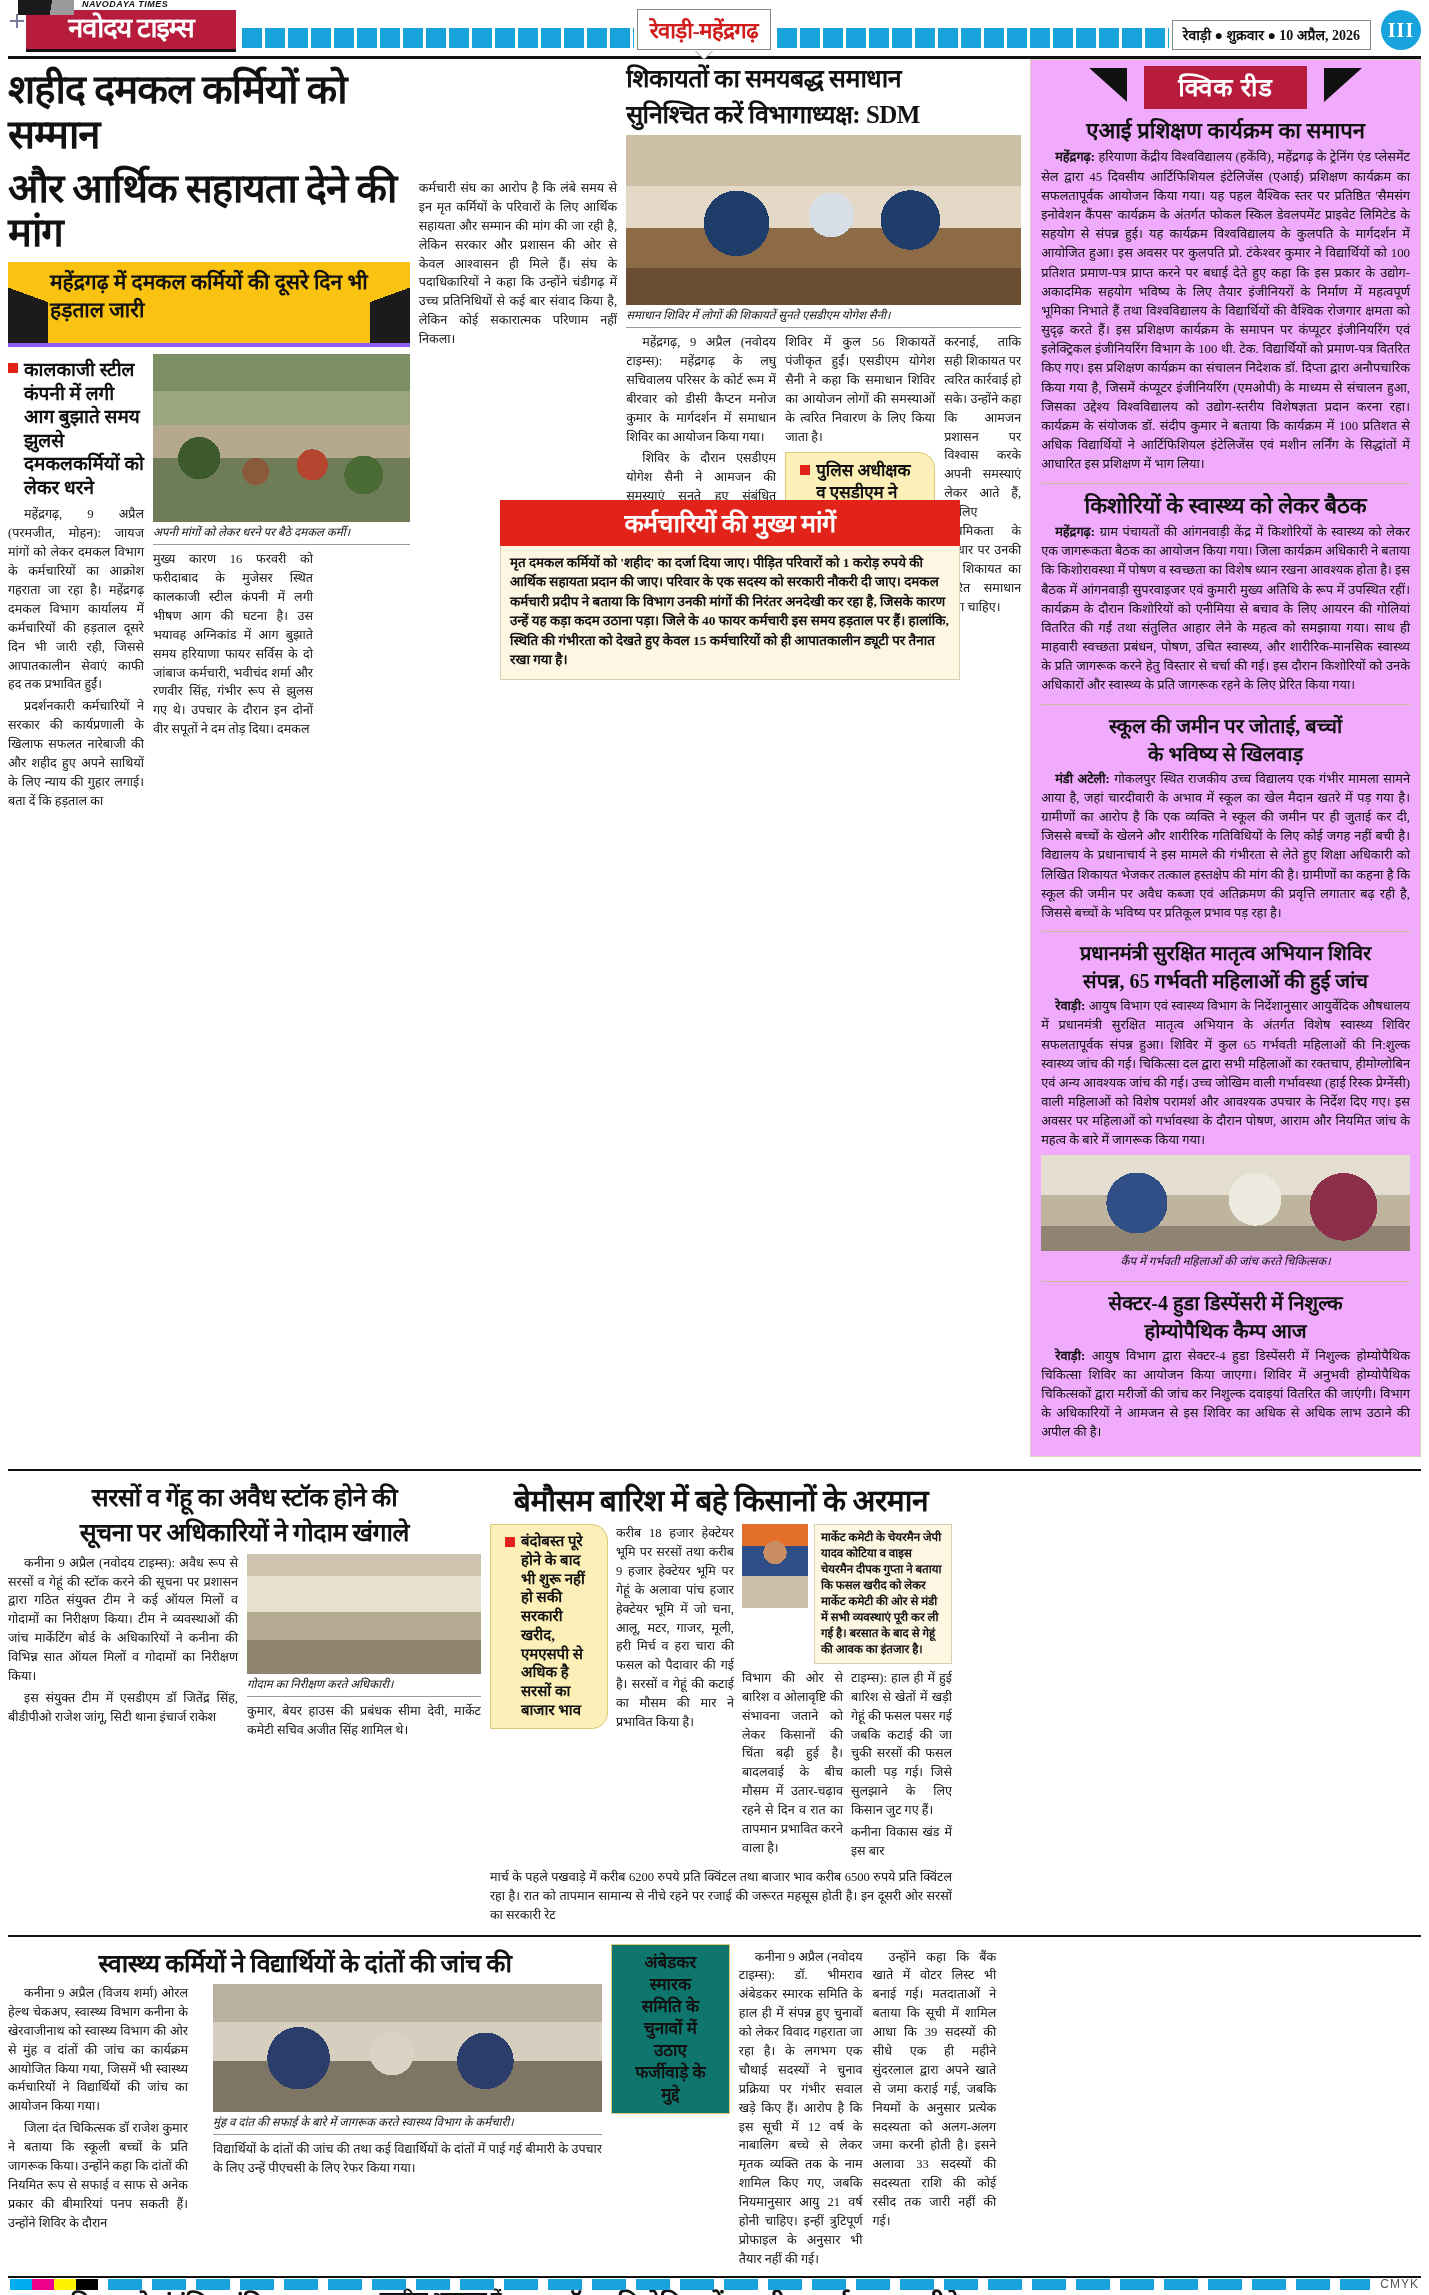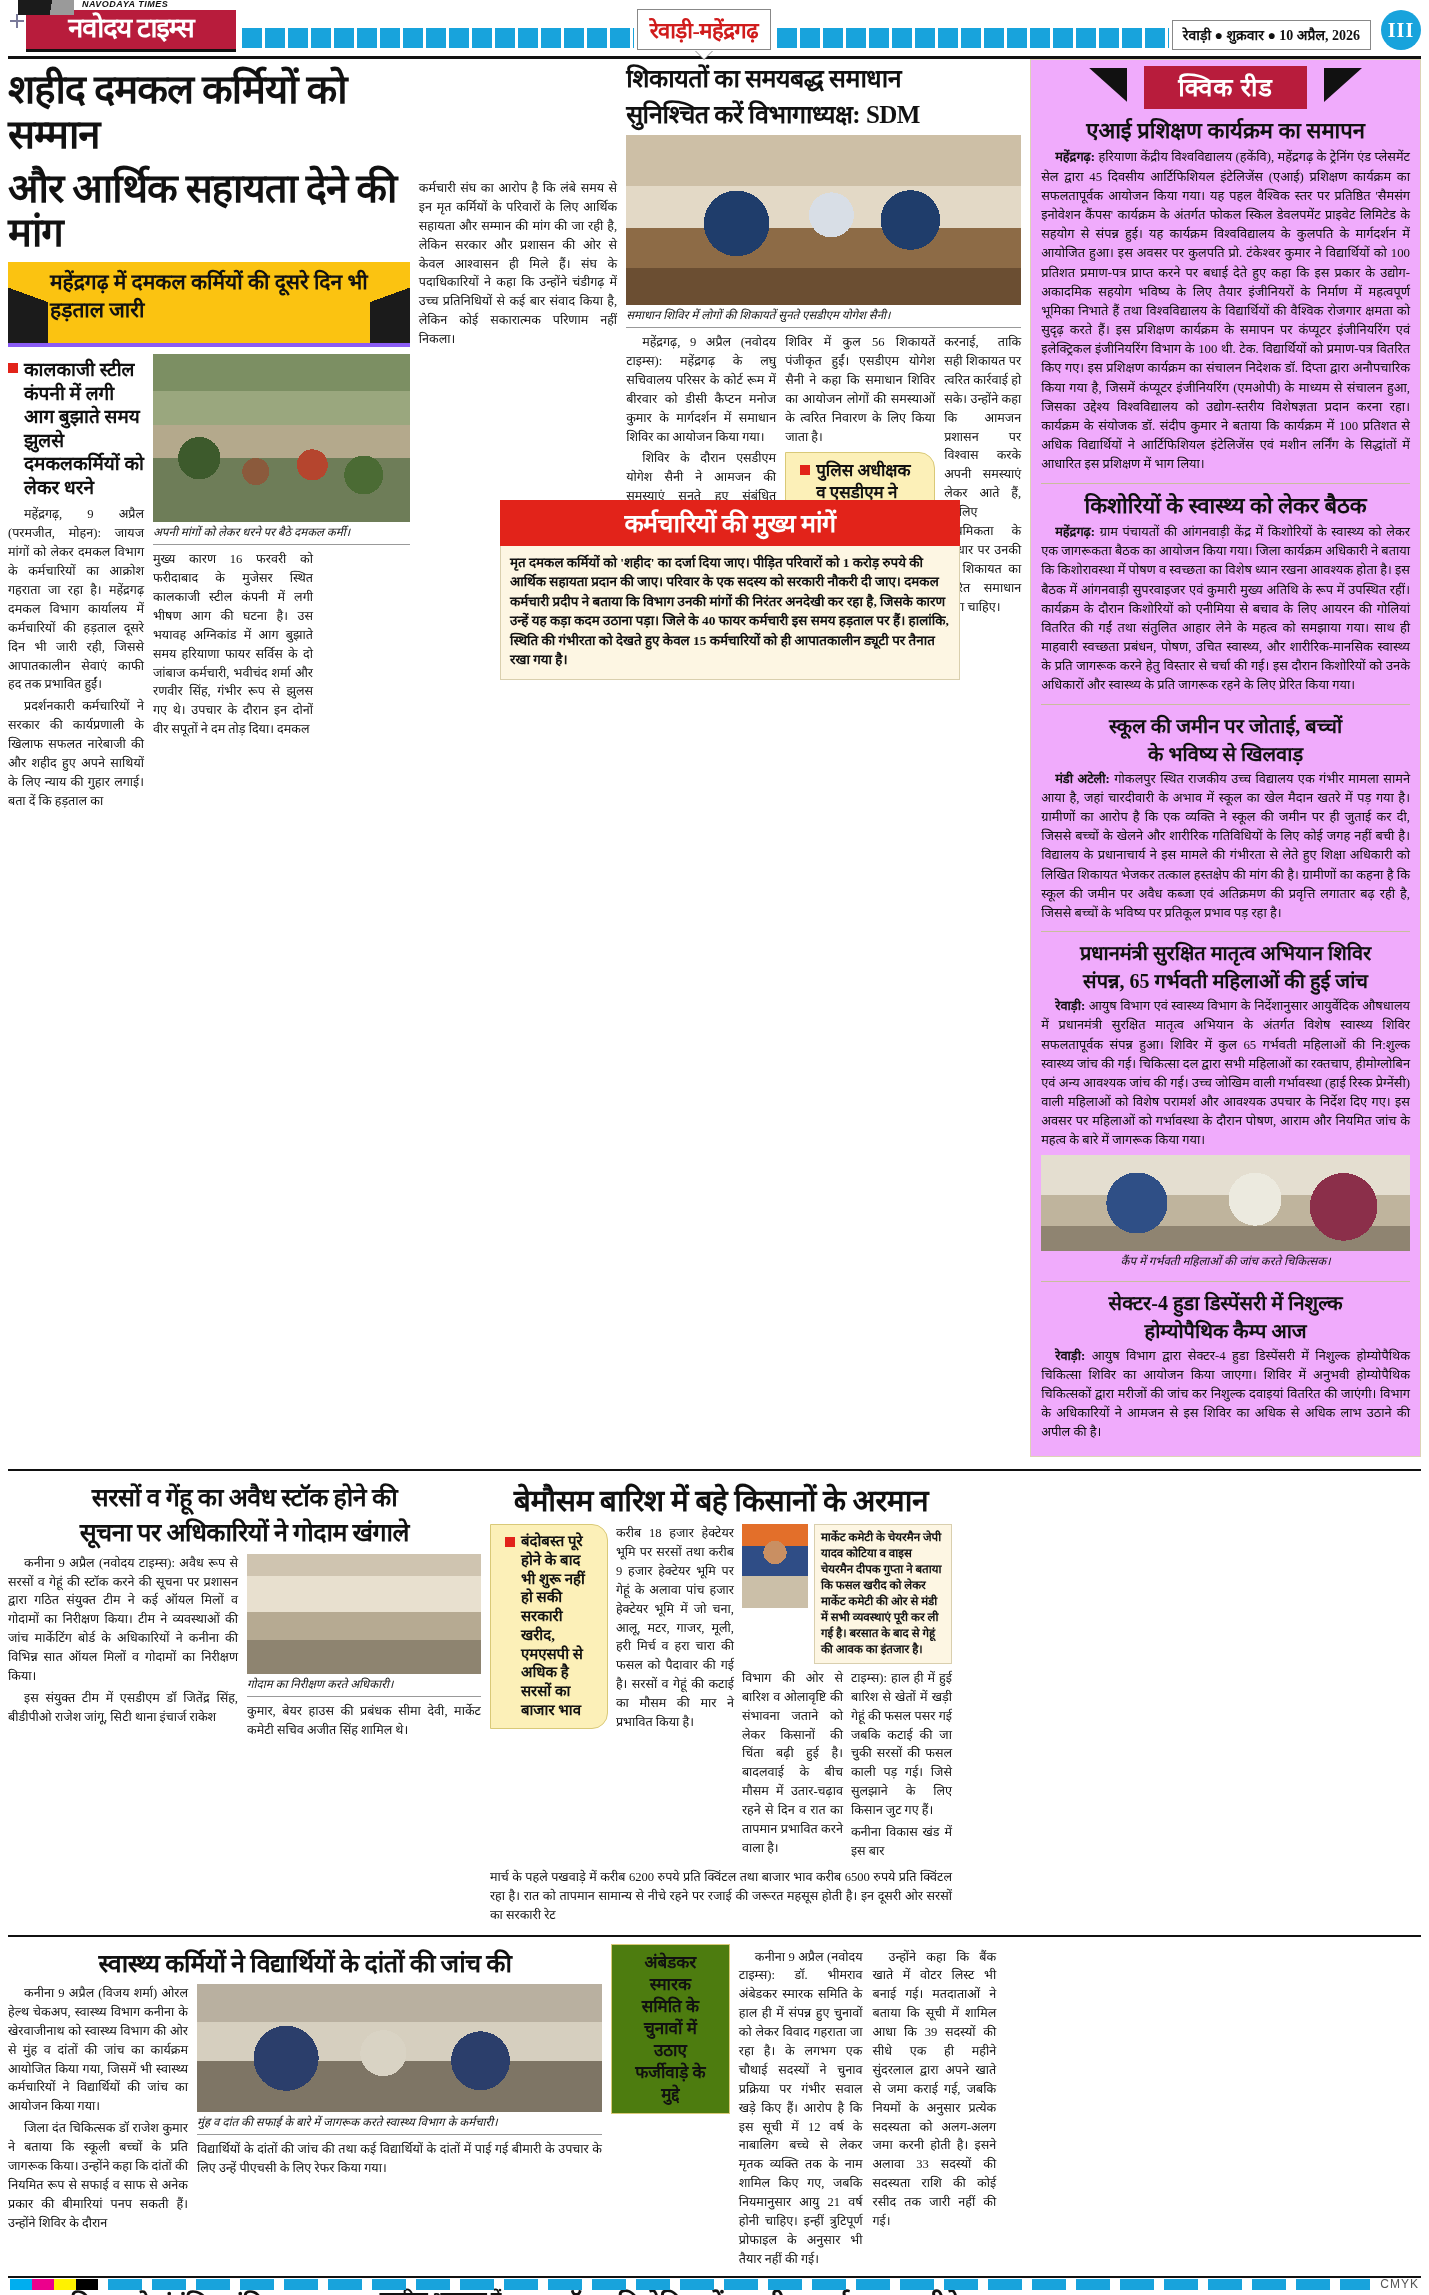--- a/index.html
+++ b/index.html
@@ -321,37 +321,37 @@
       </div>
     </div>
 
     <div class="col" style="width:465px;"></div>
   </div>
 
   <div class="thick-sep"></div>
   <div class="cols">
     <div class="col" style="width:600px;">
       <h2 class="big" style="text-align:center;">स्वास्थ्य कर्मियों ने विद्यार्थियों के दांतों की जांच की</h2>
-      <div style="display:flex;gap:9px;margin-top:5px;">
+      <div style="display:flex;gap:25px;margin-top:5px;">
         <div style="width:180px;" class="body">
           <p>कनीना 9 अप्रैल (विजय शर्मा) ओरल हेल्थ चेकअप, स्वास्थ्य विभाग कनीना के खेरवाजीनाथ को स्वास्थ्य विभाग की ओर से मुंह व दांतों की जांच का कार्यक्रम आयोजित किया गया, जिसमें भी स्वास्थ्य कर्मचारियों ने विद्यार्थियों की जांच का आयोजन किया गया।</p>
           <p>जिला दंत चिकित्सक डॉ राजेश कुमार ने बताया कि स्कूली बच्चों के प्रति जागरूक किया। उन्होंने कहा कि दांतों की नियमित रूप से सफाई व साफ से अनेक प्रकार की बीमारियां पनप सकती हैं। उन्होंने शिविर के दौरान</p>
         </div>
         <div style="flex:1;">
           <div class="photo ph-dental" style="height:128px;"></div>
           <div class="cap">मुंह व दांत की सफाई के बारे में जागरूक करते स्वास्थ्य विभाग के कर्मचारी।</div>
           <div class="body">
             <p class="noindent">विद्यार्थियों के दांतों की जांच की तथा कई विद्यार्थियों के दांतों में पाई गई बीमारी के उपचार के लिए उन्हें पीएचसी के लिए रेफर किया गया।</p>
           </div>
         </div>
       </div>
     </div>
 
     <div class="col" style="width:120px;">
-      <div style="background:#4d7c0f;border:1px solid #d9c978;padding:7px 22px;font-size:17px;font-weight:bold;line-height:1.3;text-align:center;">अंबेडकर स्मारक समिति के चुनावों में उठाए फर्जीवाड़े के मुद्दे</div>
+      <div style="background:#0f766e;border:1px solid #d9c978;padding:7px 22px;font-size:17px;font-weight:bold;line-height:1.3;text-align:center;">अंबेडकर स्मारक समिति के चुनावों में उठाए फर्जीवाड़े के मुद्दे</div>
     </div>
 
     <div class="col" style="width:260px;" class2="">
       <div class="body two" style="margin-top:4px;">
         <p>कनीना 9 अप्रैल (नवोदय टाइम्स): डॉ. भीमराव अंबेडकर स्मारक समिति के हाल ही में संपन्न हुए चुनावों को लेकर विवाद गहराता जा रहा है। के लगभग एक चौथाई सदस्यों ने चुनाव प्रक्रिया पर गंभीर सवाल खड़े किए हैं। आरोप है कि इस सूची में 12 वर्ष के नाबालिग बच्चे से लेकर मृतक व्यक्ति तक के नाम शामिल किए गए, जबकि नियमानुसार आयु 21 वर्ष होनी चाहिए। इन्हीं त्रुटिपूर्ण प्रोफाइल के अनुसार भी तैयार नहीं की गई।</p>
         <p>उन्होंने कहा कि बैंक खाते में वोटर लिस्ट भी बनाई गई। मतदाताओं ने बताया कि सूची में शामिल आधा कि 39 सदस्यों की सीधे एक ही महीने सुंदरलाल द्वारा अपने खाते से जमा कराई गई, जबकि नियमों के अनुसार प्रत्येक सदस्यता को अलग-अलग जमा करनी होती है। इसने अलावा 33 सदस्यों की सदस्यता राशि की कोई रसीद तक जारी नहीं की गई।</p>
       </div>
     </div>
 
     <div class="col" style="width:420px;"></div>

